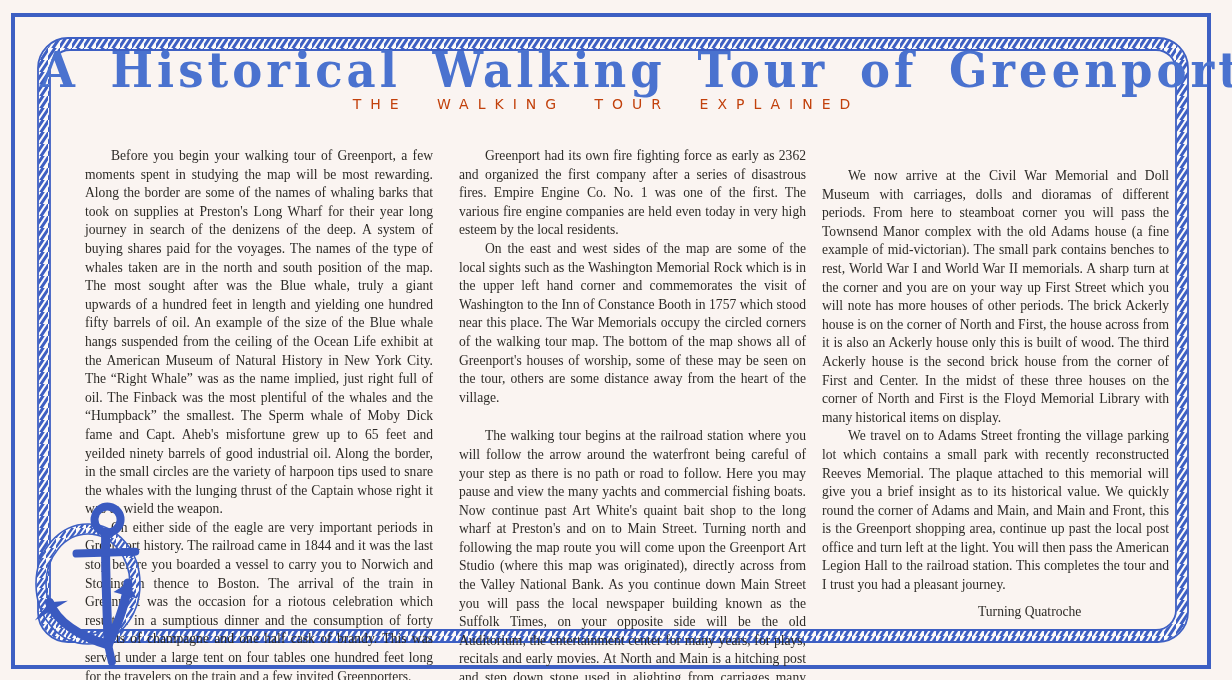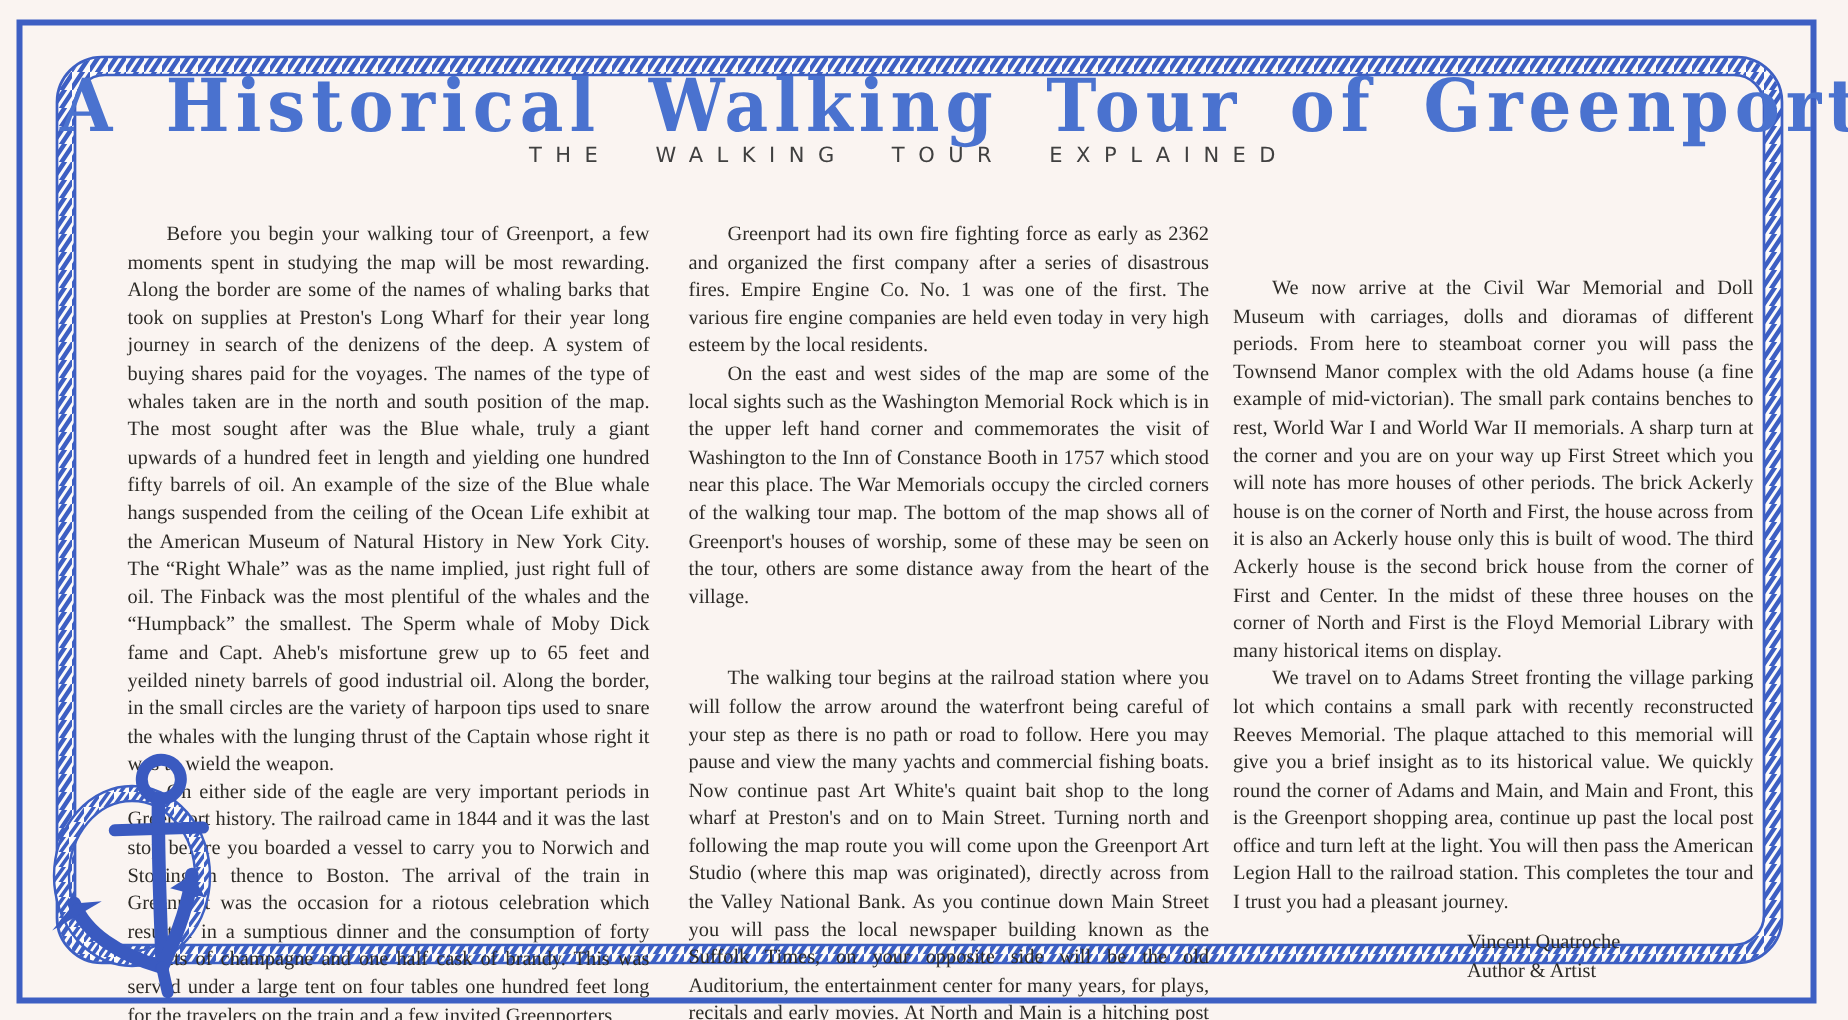--- a/index.html
+++ b/index.html
@@ -37,33 +37,33 @@
     white-space:nowrap;
   }
   .subtitle{
     position:absolute;
     left:0; right:20px; top:96px;
     text-align:center;
     font-family:"DejaVu Sans", sans-serif;
     font-size:14px;
     letter-spacing:9px;
     word-spacing:16px;
-    color:#404040;
+    color:#c2410c;
   }
   .col{
     position:absolute;
     top:147px;
     font-size:13.6px;
     line-height:18.6px;
     color:#2d2b27;
     text-align:justify;
   }
   .col p{margin:0;}
   .col p.indent{text-indent:26px;}
-  .col p.gap{margin-top:36px;}
+  .col p.gap{margin-top:20px;}
   #col1{left:85px;  width:348px;}
   #col2{left:459px; width:347px;}
   #col3{left:822px; width:347px;}
   .signature{
     margin-top:7px;
     padding-left:156px;
     text-align:left;
   }
   .signature div{line-height:19px;}
   .anchor-svg{
@@ -103,22 +103,21 @@
   <div class="col" id="col2">
     <p class="indent">Greenport had its own fire fighting force as early as 2362 and organized the first company after a series of disastrous fires. Empire Engine Co. No. 1 was one of the first. The various fire engine companies are held even today in very high esteem by the local residents.</p>
     <p class="indent">On the east and west sides of the map are some of the local sights such as the Washington Memorial Rock which is in the upper left hand corner and commemorates the visit of Washington to the Inn of Constance Booth in 1757 which stood near this place. The War Memorials occupy the circled corners of the walking tour map. The bottom of the map shows all of Greenport's houses of worship, some of these may be seen on the tour, others are some distance away from the heart of the village.</p>
     <p class="indent gap">The walking tour begins at the railroad station where you will follow the arrow around the waterfront being careful of your step as there is no path or road to follow. Here you may pause and view the many yachts and commercial fishing boats. Now continue past Art White's quaint bait shop to the long wharf at Preston's and on to Main Street. Turning north and following the map route you will come upon the Greenport Art Studio (where this map was originated), directly across from the Valley National Bank. As you continue down Main Street you will pass the local newspaper building known as the Suffolk Times, on your opposite side will be the old Auditorium, the entertainment center for many years, for plays, recitals and early movies. At North and Main is a hitching post and step down stone used in alighting from carriages many years ago. We come to three of our churches, fine New England examples. It</p>
   </div>
 
   <div class="col" id="col3">
     <p class="indent gap">We now arrive at the Civil War Memorial and Doll Museum with carriages, dolls and dioramas of different periods. From here to steamboat corner you will pass the Townsend Manor complex with the old Adams house (a fine example of mid-victorian). The small park contains benches to rest, World War I and World War II memorials. A sharp turn at the corner and you are on your way up First Street which you will note has more houses of other periods. The brick Ackerly house is on the corner of North and First, the house across from it is also an Ackerly house only this is built of wood. The third Ackerly house is the second brick house from the corner of First and Center. In the midst of these three houses on the corner of North and First is the Floyd Memorial Library with many historical items on display.</p>
     <p class="indent">We travel on to Adams Street fronting the village parking lot which contains a small park with recently reconstructed Reeves Memorial. The plaque attached to this memorial will give you a brief insight as to its historical value. We quickly round the corner of Adams and Main, and Main and Front, this is the Greenport shopping area, continue up past the local post office and turn left at the light. You will then pass the American Legion Hall to the railroad station. This completes the tour and I trust you had a pleasant journey.</p>
     <div class="signature">
-      <div>Vincent Quatroche</div>
-      <div>Author &amp; Artist</div>
+      <div>Turning Quatroche</div>
     </div>
   </div>
 
   <svg class="anchor-svg" viewBox="0 0 168 190" xmlns="http://www.w3.org/2000/svg">
     <defs>
       <pattern id="ropePat2" width="10" height="10" patternUnits="userSpaceOnUse">
         <rect width="10" height="10" fill="#fdfbfa"></rect>
         <path d="M-2,12 L8,-2 M3,12 L13,-2" stroke="#3d5fc3" stroke-width="2.4"></path>
       </pattern>
     </defs>

